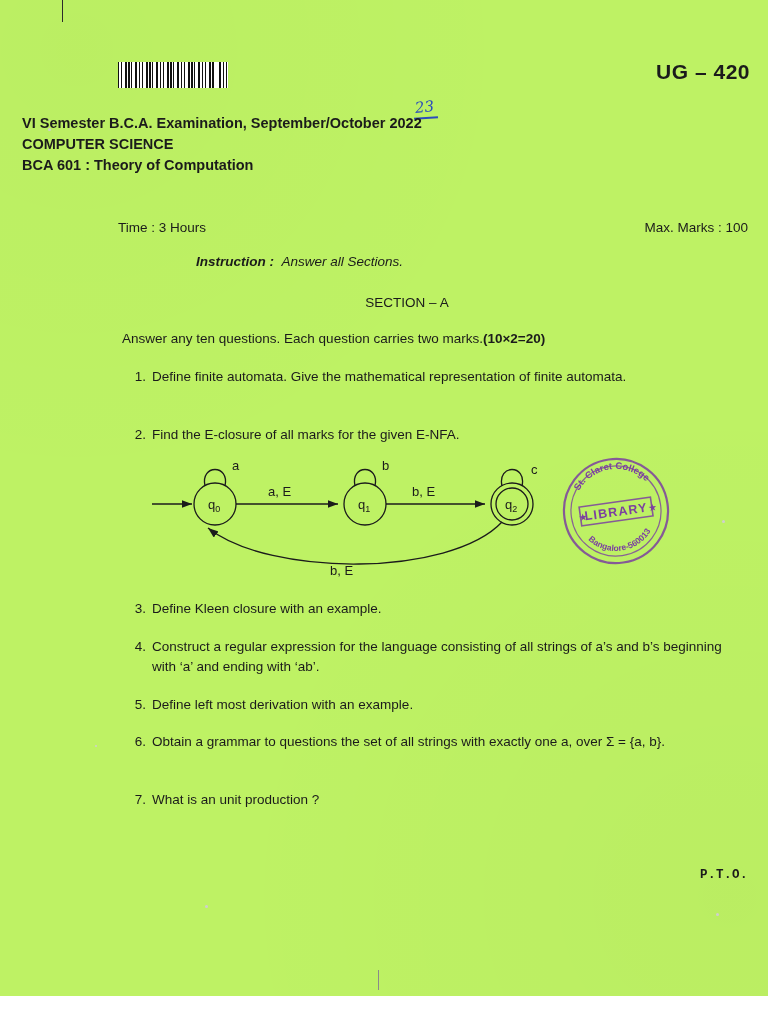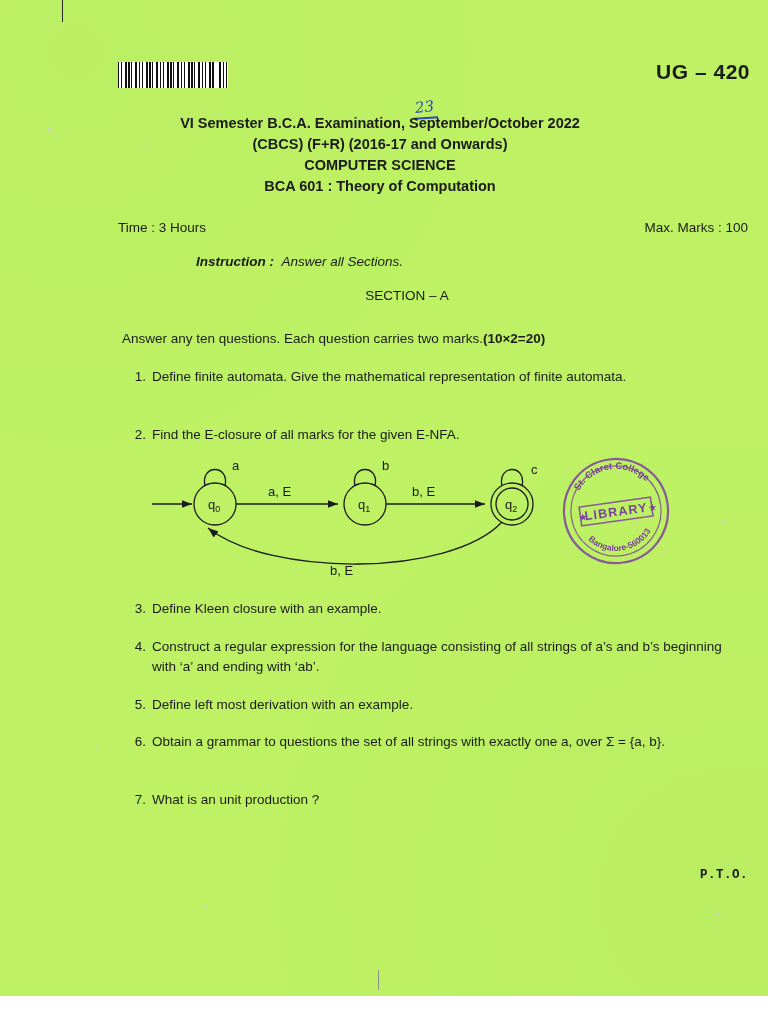--- a/index.html
+++ b/index.html
@@ -56,21 +56,22 @@
     top: 60px;
     font-size: 21px;
     font-weight: bold;
     letter-spacing: 0.5px;
   }
   .heading-block {
     position: absolute;
     left: 0;
     right: 8px;
     top: 113px;
-    text-align: center;
+    text-align: left;
+    padding-left: 22px;
   }
   .heading-block div {
     font-weight: bold;
     font-size: 14.5px;
     line-height: 21px;
   }
   .hand-note {
     position: absolute;
     left: 415px;
     top: 98px;
@@ -102,21 +103,21 @@
     position: absolute;
     left: 196px;
     top: 254px;
     font-size: 13.5px;
   }
   .instruction i { font-weight: bold; font-style: italic; }
   .instruction .ital { font-style: italic; font-weight: normal; }
   .section-title {
     position: absolute;
     left: 0; right: 0;
-    top: 288px;
+    top: 295px;
     text-align: center;
     font-size: 13.5px;
     padding-left: 46px;
   }
   .answer-line {
     position: absolute;
     left: 122px;
     right: 20px;
     top: 331px;
     font-size: 13.5px;
@@ -196,21 +197,20 @@
 
   <div class="barcode"></div>
 
   <div class="code">UG – 420</div>
 
   <div class="hand-note">23</div>
   <div class="hand-note-underline"></div>
 
   <div class="heading-block">
     <div>VI Semester B.C.A. Examination, September/October 2022</div>
-    <div>(CBCS) (F+R) (2016-17 and Onwards)</div>
     <div>COMPUTER SCIENCE</div>
     <div>BCA 601 : Theory of Computation</div>
   </div>
 
   <div class="row-time">
     <span>Time : 3 Hours</span>
     <span>Max. Marks : 100</span>
   </div>
 
   <div class="instruction">

